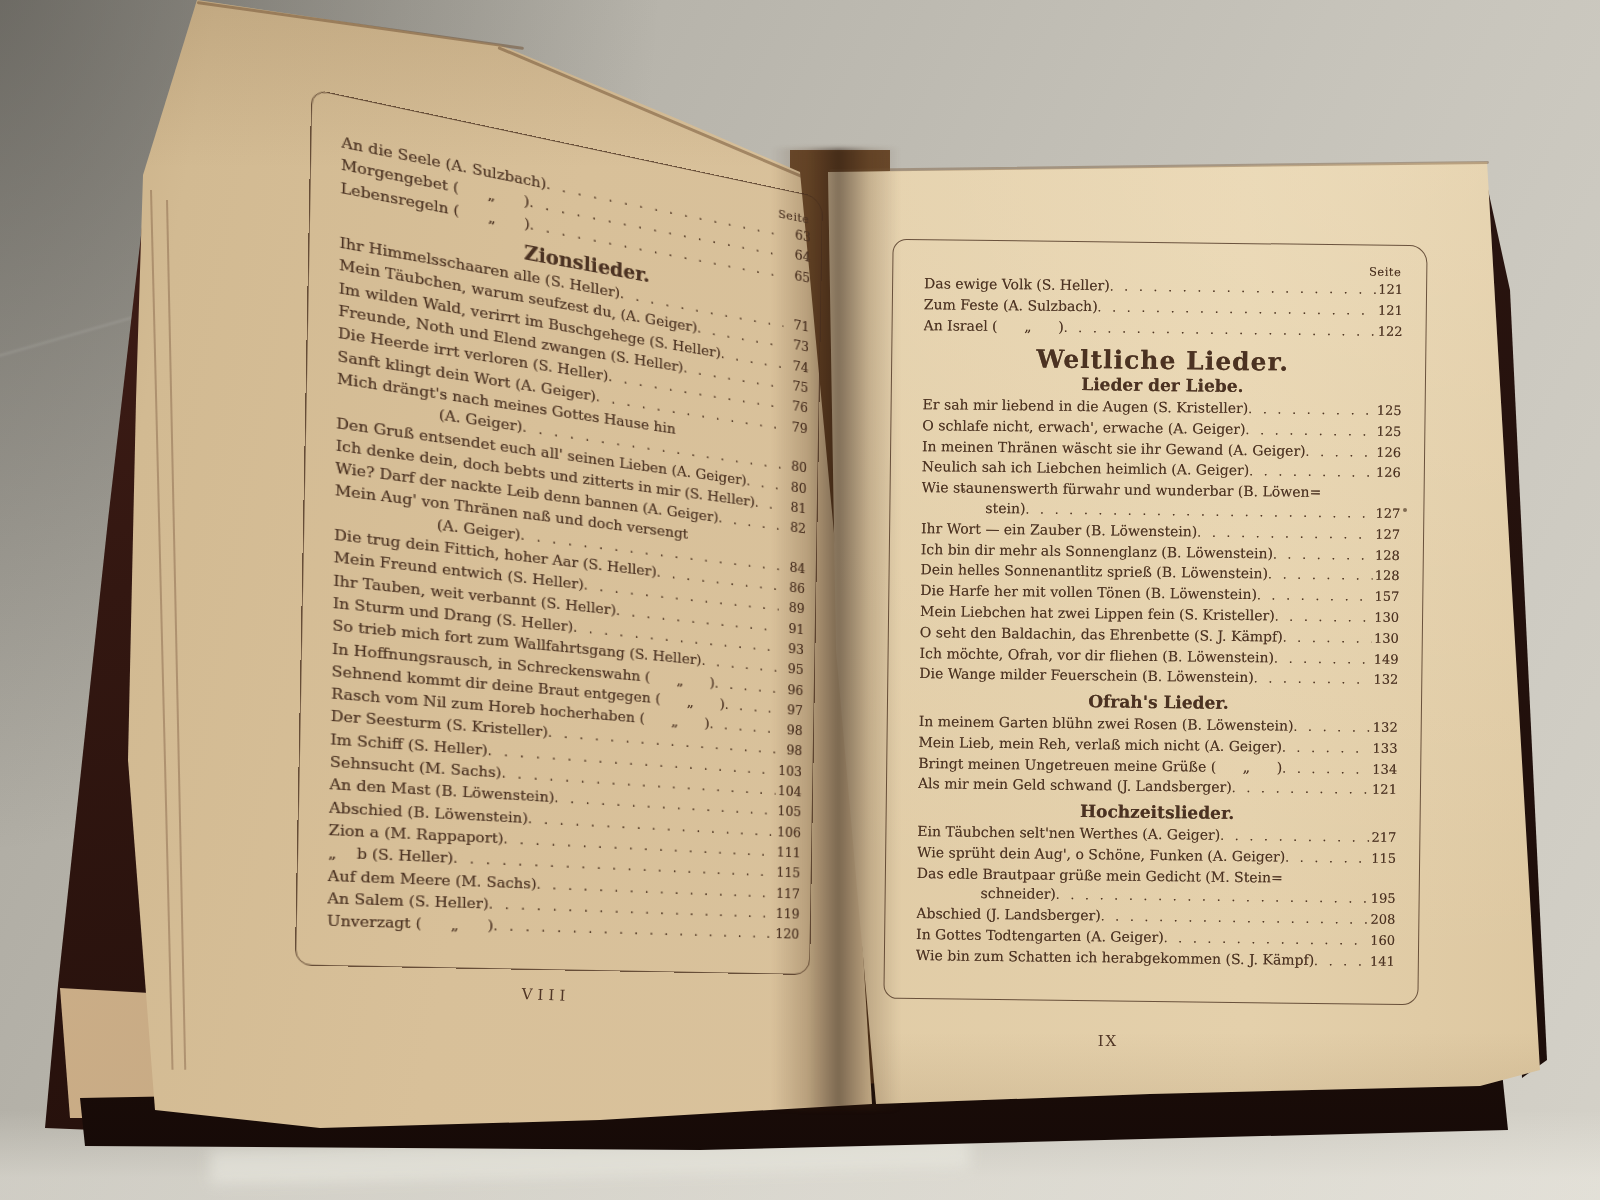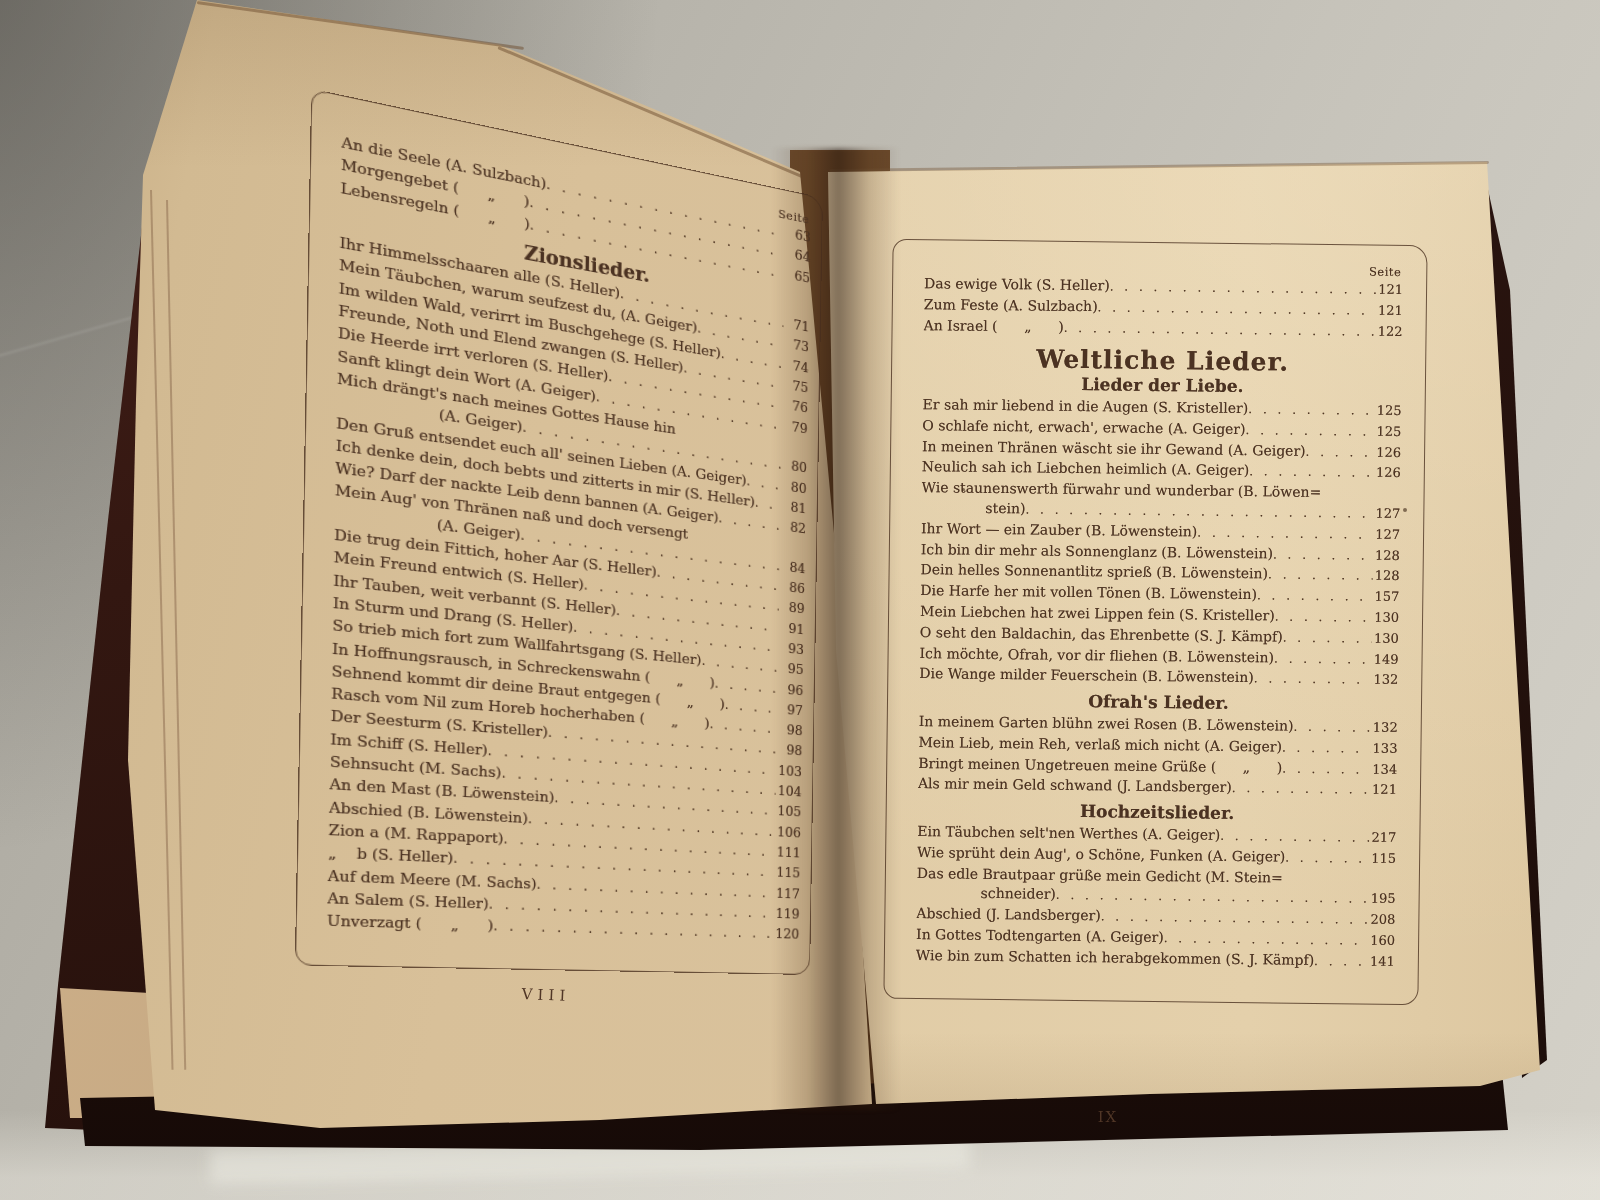--- a/index.html
+++ b/index.html
@@ -77,21 +77,21 @@
       word-spacing:7px;font-size:12px;}
   .num{min-width:27px;text-align:right;font-size:13px;}
   .row.seite{display:block;text-align:right;font-size:11.5px;letter-spacing:.5px;padding-right:2px;height:17px;}
   .hd{text-align:center;font-weight:bold;text-shadow:0 0 .6px rgba(75,50,30,.7);}
   .hd.h1{font-size:25px;letter-spacing:1px;margin:12px 0 5px;}
   .hd.h2{font-size:17px;margin:5px 0 2px;}
   .toc-left .hd.h2{font-size:18px;margin:7px 0 3px;}
 
   .folio{position:absolute;z-index:6;color:#503626;text-align:center;font-size:15px;}
   .folio-left{left:466px;top:986px;width:160px;letter-spacing:5px;transform:rotate(2.5deg);}
-  .folio-right{left:1048px;top:1108px;width:120px;letter-spacing:2px;}
+  .folio-right{left:1048px;top:1032px;width:120px;letter-spacing:2px;}
 
   .speck{position:absolute;width:4px;height:4px;border-radius:50%;background:rgba(60,38,20,.6);z-index:7;}
   .sp1{left:1403px;top:508px;}
   .sp2{left:962px;top:488px;width:3px;height:3px;}
 </style>
 </head>
 <body>
 
 <div class="scene">
   <div class="bg-topleft"></div>

